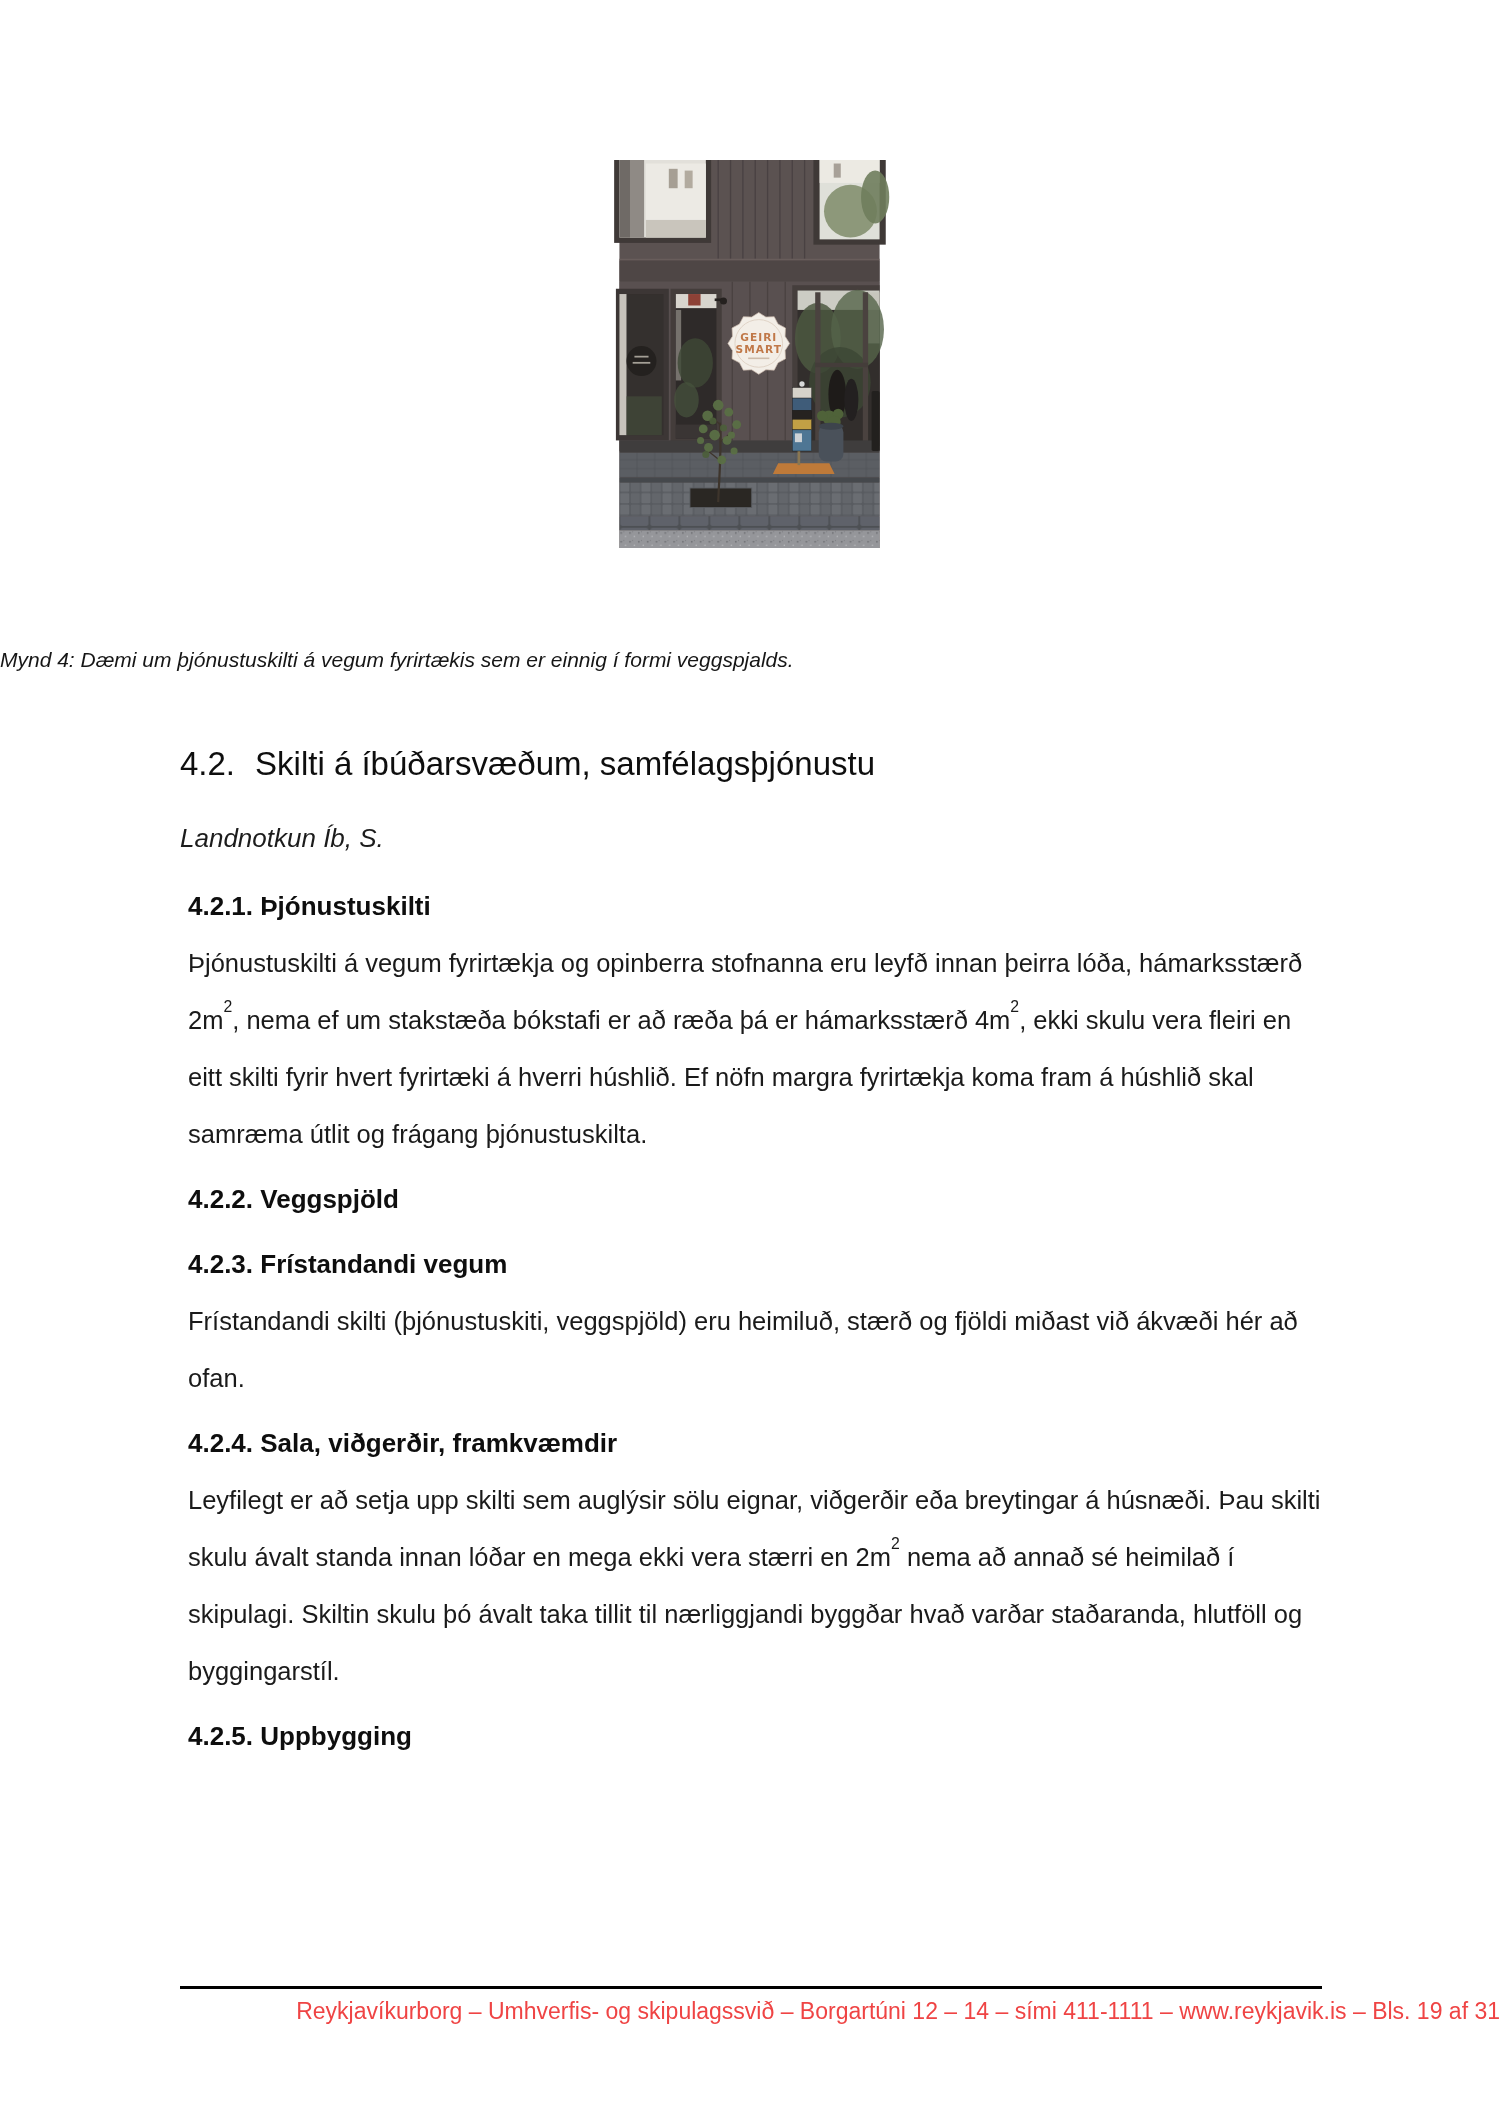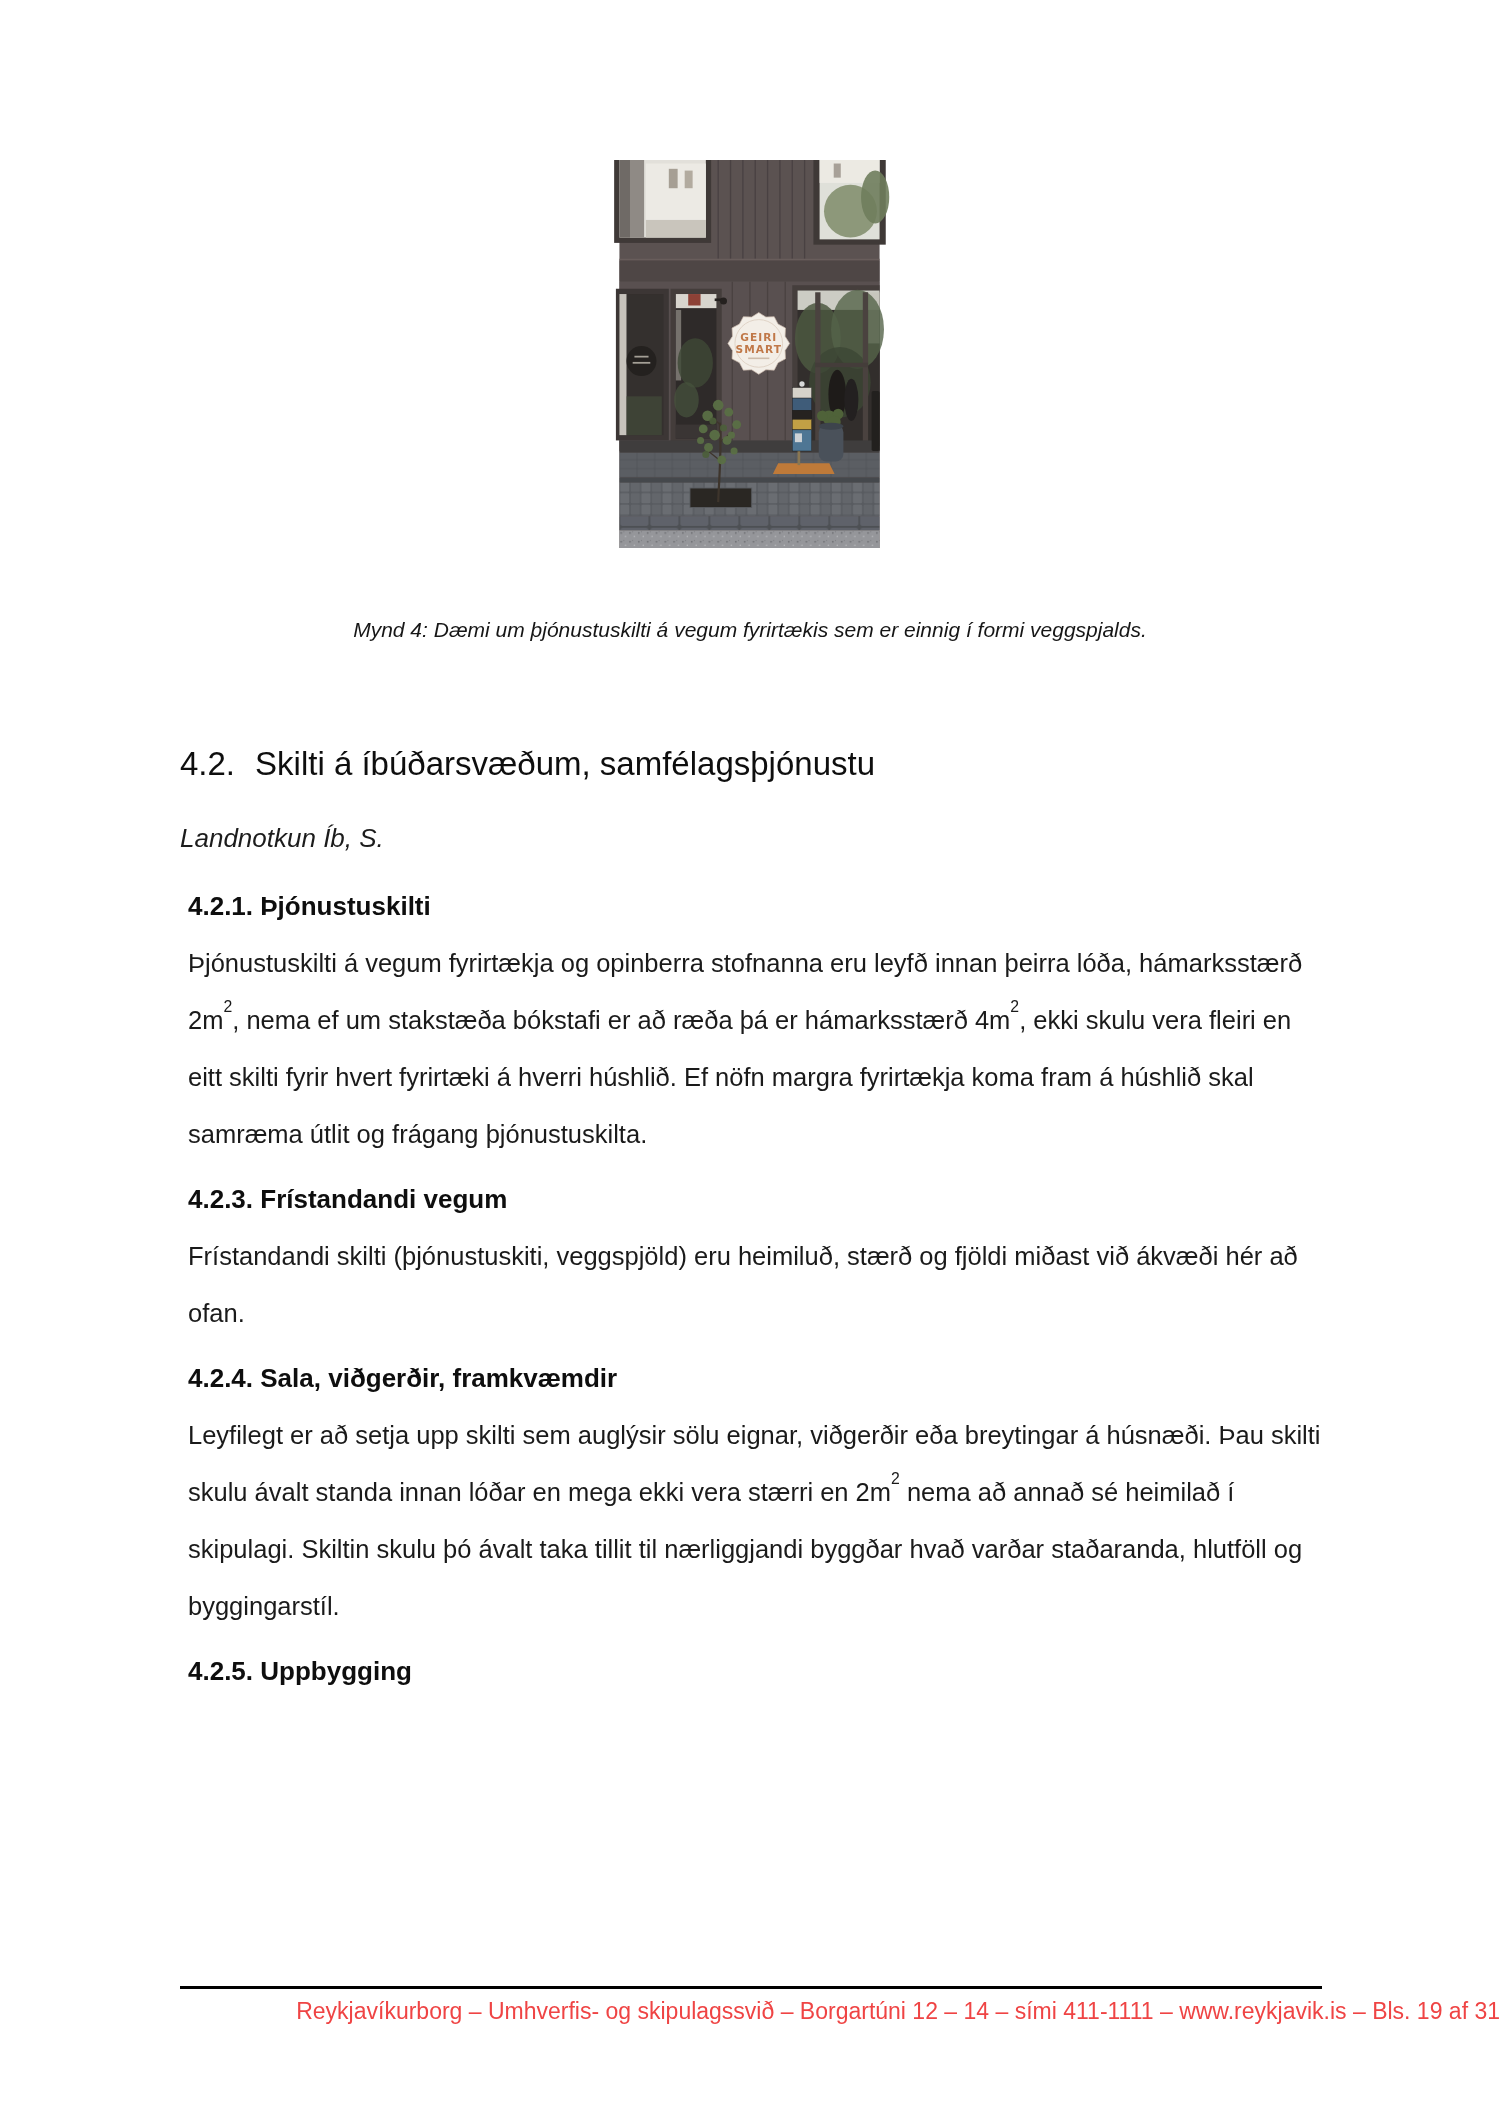--- a/index.html
+++ b/index.html
@@ -7,21 +7,21 @@
     width:1500px; height:2122px; background:#ffffff; position:relative;
     font-family:"Liberation Sans", sans-serif; color:#1c1c1c;
     -webkit-font-smoothing:antialiased;
   }
   .page { position:absolute; inset:0; background:#fff; overflow:hidden; }
 
   .photo-wrap { position:absolute; left:602px; top:160px; width:295px; height:388px; }
   .photo-wrap svg { display:block; width:100%; height:100%; }
 
   .caption {
-    position:absolute; top:618px; left:0; width:1500px; text-align:center;
+    position:absolute; top:648px; left:0; width:1500px; text-align:left;
     font-style:italic; font-size:21px; color:#161616;
   }
 
   .content { position:absolute; left:180px; top:742px; width:1200px; }
 
   .sec-title { margin:0; font-size:33px; font-weight:400; line-height:44px; color:#0e0e0e; }
   .sec-num { margin-right:20px; }
 
   .land-note { margin-top:34px; font-style:italic; font-size:26px; line-height:36px; }
 
@@ -230,20 +230,21 @@
       <span class="sec-num">4.2.</span><span>Skilti á íbúðarsvæðum, samfélagsþjónustu</span>
     </h1>
     <div class="land-note">Landnotkun Íb, S.</div>
     <div id="subsections">
   <section class="subsection">
     <h2 class="sub-heading">4.2.1. Þjónustuskilti</h2>
     <p class="sub-para">Þjónustuskilti á vegum fyrirtækja og opinberra stofnanna eru leyfð innan þeirra lóða, hámarksstærð<br>2m<sup>2</sup>, nema ef um stakstæða bókstafi er að ræða þá er hámarksstærð 4m<sup>2</sup>, ekki skulu vera fleiri en<br>eitt skilti fyrir hvert fyrirtæki á hverri húshlið. Ef nöfn margra fyrirtækja koma fram á húshlið skal<br>samræma útlit og frágang þjónustuskilta.</p>
   </section>
 
   <section class="subsection">
+    <h2 class="sub-heading">4.2.2. Veggspjöld</h2>
   </section>
 
   <section class="subsection">
     <h2 class="sub-heading">4.2.3. Frístandandi vegum</h2>
     <p class="sub-para">Frístandandi skilti (þjónustuskiti, veggspjöld) eru heimiluð, stærð og fjöldi miðast við ákvæði hér að<br>ofan.</p>
   </section>
 
   <section class="subsection">
     <h2 class="sub-heading">4.2.4. Sala, viðgerðir, framkvæmdir</h2>
     <p class="sub-para">Leyfilegt er að setja upp skilti sem auglýsir sölu eignar, viðgerðir eða breytingar á húsnæði. Þau skilti<br>skulu ávalt standa innan lóðar en mega ekki vera stærri en 2m<sup>2</sup> nema að annað sé heimilað í<br>skipulagi. Skiltin skulu þó ávalt taka tillit til nærliggjandi byggðar hvað varðar staðaranda, hlutföll og<br>byggingarstíl.</p>

